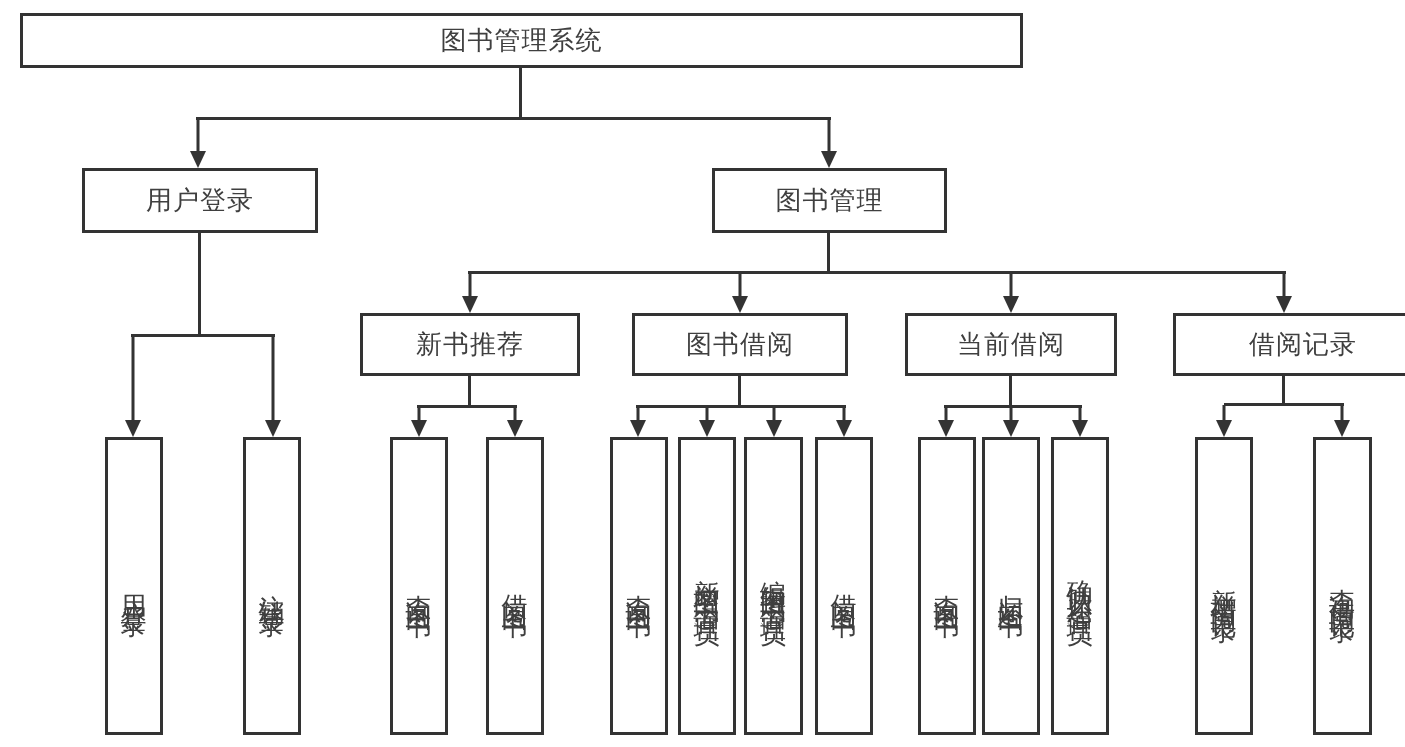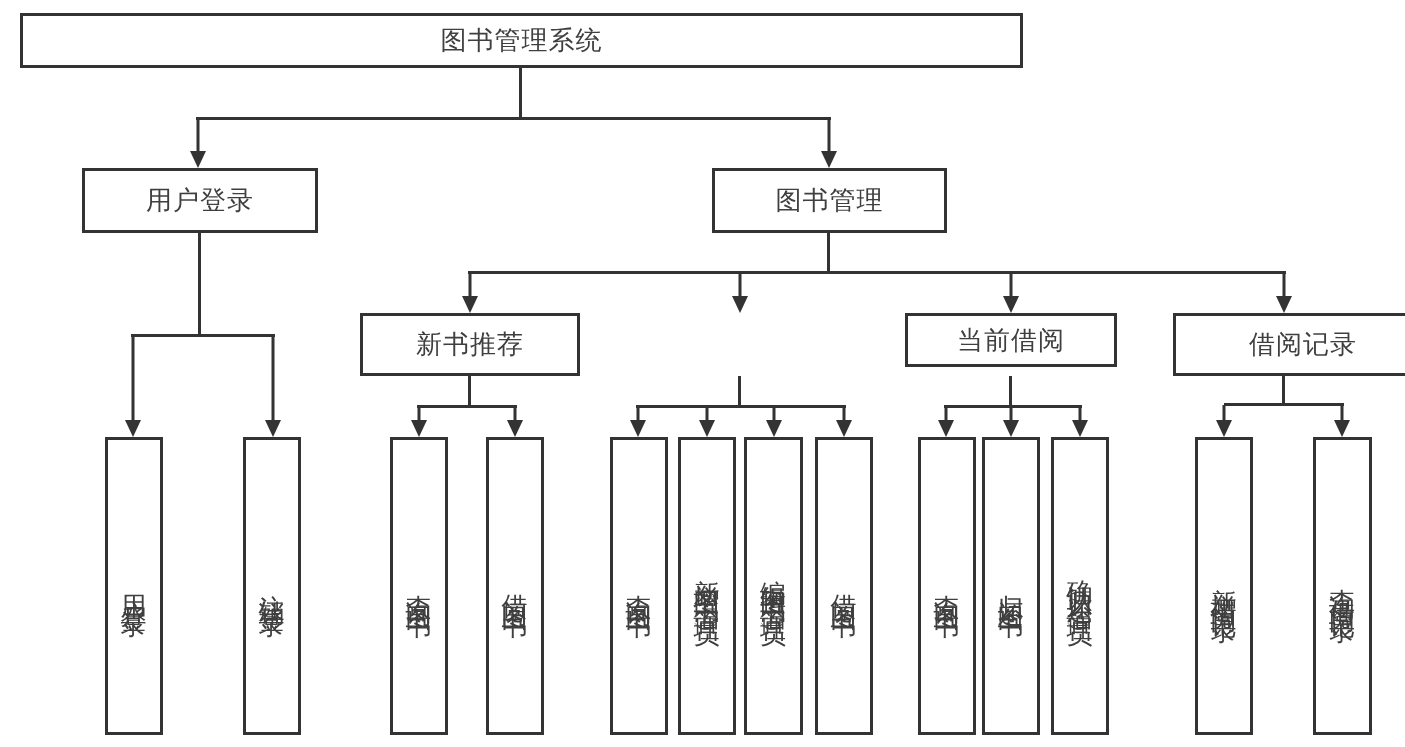--- a/index.html
+++ b/index.html
@@ -166,21 +166,24 @@
   <div class="node h" style="left:82px;top:168px;width:236px;height:65px">
     <span>用户登录</span>
   </div>
   <div class="node h" style="left:712px;top:168px;width:235px;height:65px">
     <span>图书管理</span>
   </div>
 
   <div class="node h" style="left:360px;top:313px;width:220px;height:63px">
     <span>新书推荐</span>
   </div>
-  <div class="node h" style="left:905px;top:313px;width:212px;height:54px">
+  <div class="node h" style="left:632px;top:313px;width:216px;height:63px">
+    <span>图书借阅</span>
+  </div>
+  <div class="node h" style="left:905px;top:313px;width:212px;height:63px">
     <span>当前借阅</span>
   </div>
   <div class="node h" style="left:1173px;top:313px;width:260px;height:63px">
     <span>借阅记录</span>
   </div>
 
   <div class="node v" style="left:105px;top:437px;width:58px;height:298px">
     <span>用户登录</span>
   </div>
   <div class="node v" style="left:243px;top:437px;width:58px;height:298px">

